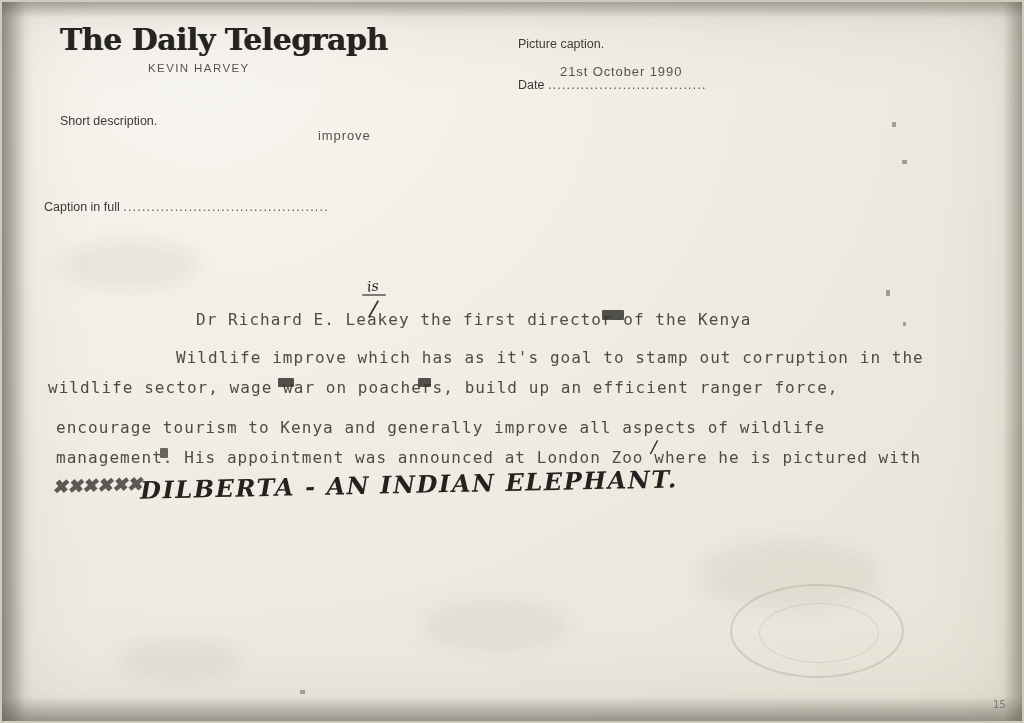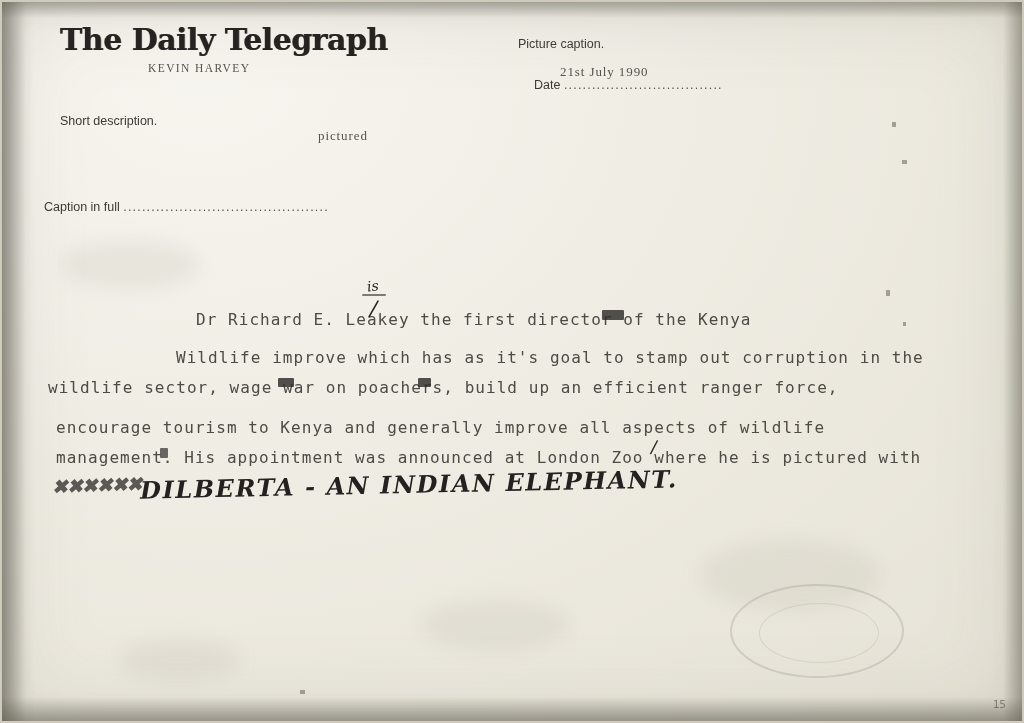--- a/index.html
+++ b/index.html
@@ -101,21 +101,21 @@
     white-space: nowrap;
   }
   .dots {
     letter-spacing: 1.2px;
     color: #55534c;
   }
 
   
   .tw {
     position: absolute;
-    font-family: Liberation Serif, serif;
+    font-family: Liberation Sans, sans-serif;
     font-size: 13px;
     color: #4a4842;
     letter-spacing: 0.9px;
     z-index: 12;
     white-space: nowrap;
     opacity: 0.93;
   }
   .tw.small {
     font-size: 11.5px;
     letter-spacing: 1.4px;
@@ -234,28 +234,28 @@
   <div class="blotch" style="left:120px; top:640px; width:120px; height:40px;"></div>
   <div class="blotch" style="left:700px; top:540px; width:180px; height:70px;"></div>
   <div class="blotch" style="left:420px; top:600px; width:150px; height:50px;"></div>
   <div class="blotch" style="left:60px; top:240px; width:140px; height:50px;"></div>
 
   <div class="masthead">The Daily Telegraph</div>
 
   <div class="tw small" style="left:148px; top:62px;">KEVIN HARVEY</div>
 
   <div class="form-label" style="left:518px; top:37px;">Picture caption.</div>
-  <div class="tw" style="left:560px; top:64px;">21st July 1990</div>
-  <div class="form-label" style="left:534px; top:78px;">
+  <div class="tw" style="left:560px; top:64px;">21st October 1990</div>
+  <div class="form-label" style="left:518px; top:78px;">
     <span>Date</span>
     <span class="dots">..................................</span>
   </div>
 
   <div class="form-label" style="left:60px; top:114px;">Short description.</div>
-  <div class="tw" style="left:318px; top:128px;">pictured</div>
+  <div class="tw" style="left:318px; top:128px;">improve</div>
 
   <div class="form-label" style="left:44px; top:200px;">
     <span>Caption in full</span>
     <span class="dots">............................................</span>
   </div>
 
   <div id="body-lines">
     <div class="body-line" style="left:196px; top:10px;">Dr Richard E. Leakey  the first director of the     Kenya</div>
     <div class="body-line" style="left:176px; top:48px;">Wildlife improve which has as it's goal to stamp out corruption in the</div>
     <div class="body-line" style="left:48px;  top:78px;">wildlife sector, wage war     on poachers,    build up an efficient ranger force,</div>

